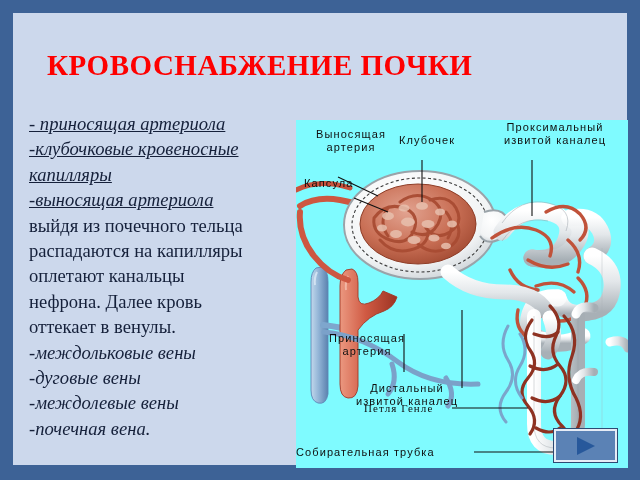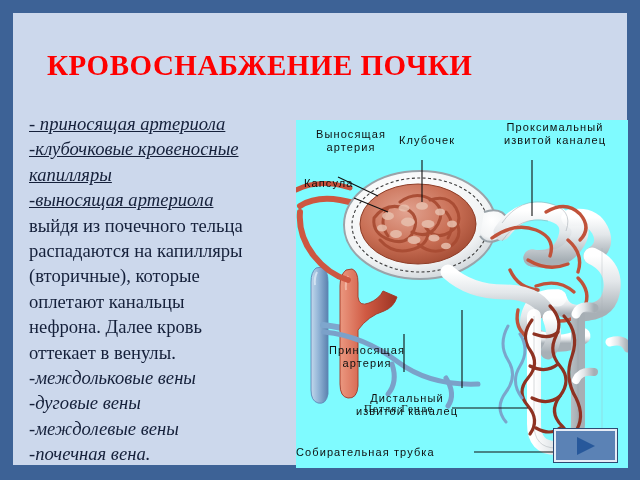--- a/index.html
+++ b/index.html
@@ -90,21 +90,20 @@
 
     <div id="title">КРОВОСНАБЖЕНИЕ ПОЧКИ</div>
 
     <div id="bodytext">
       <div class="ln it">- приносящая артериола</div>
       <div class="ln it">-клубочковые кровеносные</div>
       <div class="ln it">капилляры</div>
       <div class="ln it">-выносящая артериола</div>
       <div class="ln rn">выйдя из почечного тельца</div>
       <div class="ln rn">распадаются на капилляры</div>
-      <div class="ln rn">(вторичные), которые</div>
       <div class="ln rn">оплетают канальцы</div>
       <div class="ln rn">нефрона. Далее кровь</div>
       <div class="ln rn">оттекает в венулы.</div>
       <div class="ln it2">-междольковые вены</div>
       <div class="ln it2">-дуговые вены</div>
       <div class="ln it2">-междолевые вены</div>
       <div class="ln it2">-почечная вена.</div>
     </div>
 
     <div id="figure">
@@ -292,26 +291,26 @@
 
       <div class="lbl c" style="left:189px;top:1px;width:140px;">
         <div>Проксимальный</div>
         <div>извитой каналец</div>
       </div>
 
       <div class="lbl" style="left:8px;top:57px;">
         <div>Капсула</div>
       </div>
 
-      <div class="lbl c" style="left:16px;top:212px;width:110px;margin-top:12px;">
+      <div class="lbl c" style="left:16px;top:212px;width:110px;">
         <div>Приносящая</div>
         <div>артерия</div>
       </div>
 
-      <div class="lbl c" style="left:48px;top:272px;width:126px;">
+      <div class="lbl c" style="left:48px;top:262px;width:126px;">
         <div>Дистальный</div>
         <div>извитой каналец</div>
       </div>
 
       <div class="lbl" style="left:68px;top:282px;font-family:Liberation Serif, serif;">
         <div>Петля Генле</div>
       </div>
 
       <div class="lbl" style="left:0px;top:326px;">
         <div>Собирательная трубка</div>

